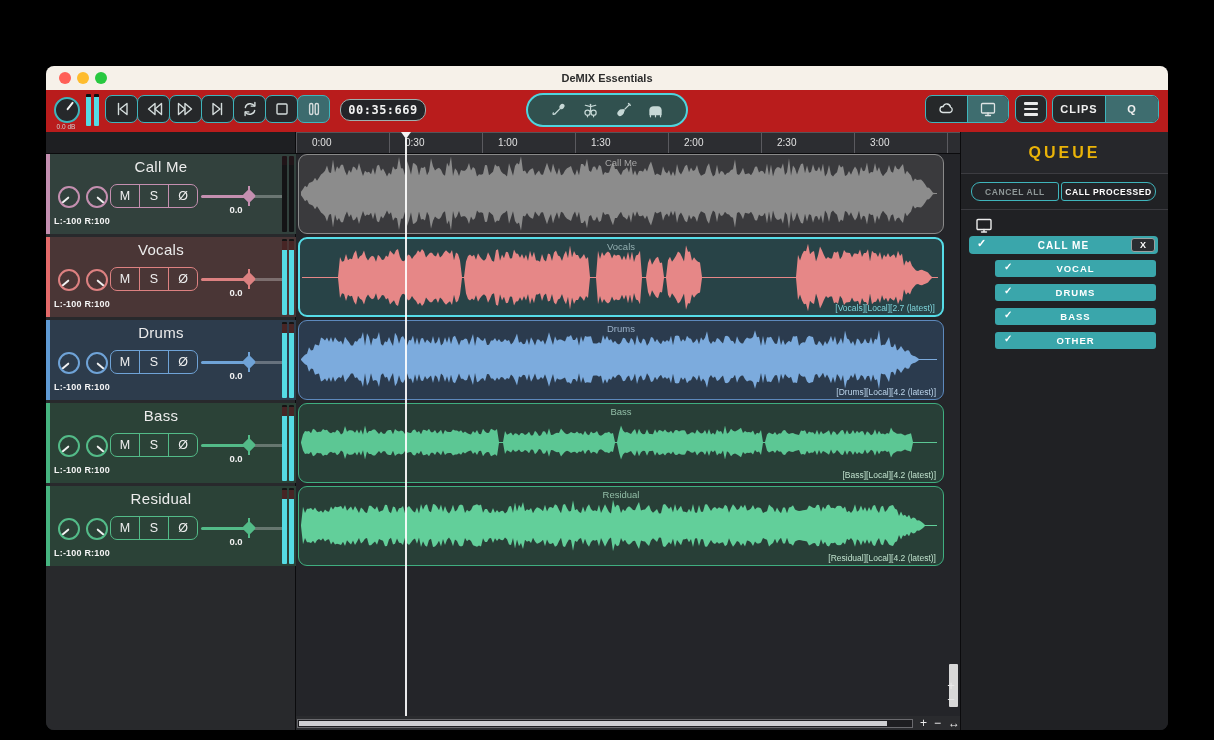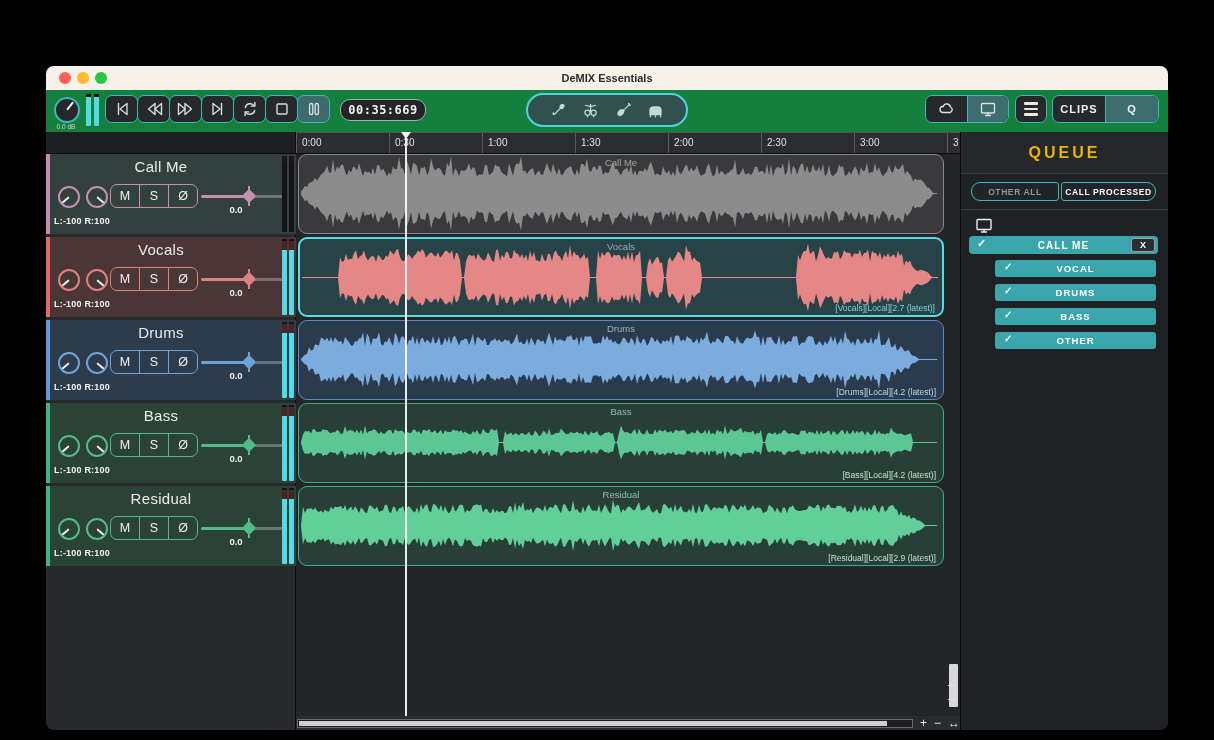--- a/index.html
+++ b/index.html
@@ -7,21 +7,21 @@
   .stage{position:relative;width:1214px;height:740px;background:#000;}
   .window{position:absolute;left:46px;top:30px;width:1122px;height:664px;background:#232428;
     border-radius:8px;overflow:hidden;box-shadow:0 18px 50px rgba(0,0,0,.8);margin-top:36px;}
   
   .titlebar{position:absolute;left:0;top:0;right:0;height:24px;background:#f6f1e9;}
   .tl{position:absolute;top:6px;width:12px;height:12px;border-radius:50%;}
   .tl.r{left:13px;background:#ff5f57}.tl.y{left:31px;background:#febc2e}.tl.g{left:49px;background:#28c840}
   .title-text{position:absolute;left:0;right:0;top:0;height:24px;line-height:24px;text-align:center;
     font-size:11px;font-weight:bold;color:#2c2c2c;}
   
-  .toolbar{position:absolute;left:0;top:24px;right:0;height:42px;background:#15803d;border-bottom:1px solid #0d0d0f;}
+  .toolbar{position:absolute;left:0;top:24px;right:0;height:42px;background:#b91c1c;border-bottom:1px solid #0d0d0f;}
   .knob{position:absolute;width:22px;height:22px;border-radius:50%;border:2.5px solid #3fb5bc;background:#26282b;}
   .knob .ptr{position:absolute;left:50%;top:50%;width:2px;height:11px;margin-left:-1px;
     transform-origin:50% 0;background:transparent;}
   .knob .ptr::before{content:"";position:absolute;left:0;top:-10px;width:2px;height:10px;background:#f2f2f2;border-radius:1px;}
   .master-knob{left:8px;top:7px;}
   .db-label{position:absolute;left:0px;top:33px;width:40px;text-align:center;font-size:6.5px;color:#cfcfcf;}
   .meters{display:flex;gap:3px;}
   .master-meters{position:absolute;left:40px;top:4px;height:32px;}
   .mbar{width:5px;height:100%;border-radius:1px;background:linear-gradient(#101010 0 10%,#55dbe4 10% 100%);}
   .transport{position:absolute;left:59px;top:5px;display:flex;}
@@ -51,21 +51,21 @@
   .cell-clips{width:52px;}.cell-q{width:52px;}
   
   .main{position:absolute;left:0;top:66px;right:0;bottom:0;display:flex;}
   .headers-col{position:relative;width:250px;background:#28292c;border-right:1px solid #0b0b0d;box-sizing:border-box;}
   .headers-spacer{position:absolute;left:0;top:0;right:0;height:22px;background:#1e1f22;border-bottom:1px solid #0b0b0d;box-sizing:border-box;}
   .timeline-col{position:relative;width:664px;background:#242529;}
   .queue-col{position:relative;width:208px;background:#202124;border-left:1px solid #0b0b0d;box-sizing:border-box;}
   
   .ruler{position:absolute;left:0;top:0;right:0;height:22px;background:#2c2d31;border-top:1px solid #55555a;
     border-bottom:1px solid #0b0b0d;overflow:hidden;box-sizing:border-box;}
-  .tick{position:absolute;top:0;bottom:0;border-left:1px solid #5a5a5f;padding-left:5px;
+  .tick{position:absolute;top:0;bottom:0;border-left:1px solid #5a5a5f;padding-left:15px;
     font-size:10px;color:#e2e2e2;line-height:20px;white-space:nowrap;}
   
   .h-row{position:absolute;left:0;width:250px;height:80px;background:var(--hbg);}
   .h-strip{position:absolute;left:0;top:0;bottom:0;width:4px;background:var(--strip);}
   .h-title{position:absolute;left:0;right:20px;top:4px;text-align:center;font-size:15px;color:#ececec;letter-spacing:.3px;}
   .h-knob{position:absolute;top:32px;width:18px;height:18px;border-radius:50%;border:2px solid var(--acc);}
   .h-knob .ptr{position:absolute;left:50%;top:50%;width:2px;margin-left:-1px;transform-origin:50% 0;}
   .h-knob .ptr::before{content:"";position:absolute;left:0;top:-9px;width:2px;height:9px;background:#f2f2f2;border-radius:1px;}
   .kn1{left:12px}.kn2{left:40px}
   .mso{position:absolute;left:64px;top:30px;height:24px;display:flex;border:1.5px solid var(--acc);border-radius:7px;overflow:hidden;box-sizing:border-box;}
@@ -408,21 +408,21 @@
           <div class="clip-row" style="top: 271px; --cbg: #283f37; --cbd: #3fae7f; --clab: #93bfa8; --cver: #bfe0cc;">
     <div class="clip-title">Bass</div>
     <div class="clip-ver">[Bass][Local][4.2 (latest)]</div>
   <svg width="642" height="77">
               <path d="M2,37.9 L4,30.4 L6,26.9 L8,27.6 L10,27.1 L12,29.2 L14,24.8 L16,25.7 L18,28.3 L20,27.7 L22,27.8 L24,25.0 L26,26.2 L28,25.8 L30,28.2 L32,29.2 L34,28.1 L36,28.6 L38,25.7 L40,27.3 L42,30.6 L44,29.1 L46,22.1 L48,27.8 L50,26.2 L52,26.3 L54,26.8 L56,28.7 L58,25.6 L60,29.6 L62,25.6 L64,30.7 L66,21.4 L68,29.6 L70,27.0 L72,26.9 L74,25.4 L76,25.4 L78,27.7 L80,29.9 L82,27.4 L84,29.7 L86,29.7 L88,26.8 L90,26.0 L92,26.0 L94,30.3 L96,25.0 L98,26.8 L100,27.6 L102,26.5 L104,27.2 L106,30.0 L108,28.0 L110,28.8 L112,29.1 L114,25.9 L116,25.6 L118,28.5 L120,27.1 L122,30.2 L124,25.8 L126,25.9 L128,27.0 L130,24.7 L132,28.3 L134,28.2 L136,26.1 L138,29.6 L140,27.9 L142,25.8 L144,30.5 L146,26.1 L148,27.8 L150,27.9 L152,28.0 L154,25.5 L156,26.4 L158,26.4 L160,27.8 L162,26.2 L164,29.0 L166,27.4 L168,29.0 L170,29.9 L172,30.6 L174,27.0 L176,29.1 L178,26.0 L180,30.0 L182,30.3 L184,24.8 L186,27.4 L188,29.1 L190,28.7 L192,24.7 L194,25.7 L196,26.8 L198,25.1 L200,37.9 L202,37.9 L204,37.9 L206,27.1 L208,30.8 L210,29.7 L212,28.6 L214,31.4 L216,29.2 L218,29.8 L220,31.4 L222,29.0 L224,29.3 L226,31.1 L228,30.1 L230,27.8 L232,31.4 L234,31.2 L236,26.8 L238,28.7 L240,31.9 L242,31.2 L244,27.3 L246,27.4 L248,30.9 L250,24.2 L252,30.9 L254,30.8 L256,29.4 L258,28.8 L260,29.0 L262,24.4 L264,27.1 L266,29.3 L268,30.2 L270,29.5 L272,27.9 L274,29.1 L276,29.2 L278,27.6 L280,29.4 L282,29.1 L284,30.9 L286,26.8 L288,30.3 L290,31.2 L292,27.5 L294,29.3 L296,28.8 L298,26.9 L300,31.0 L302,31.8 L304,30.5 L306,28.8 L308,28.7 L310,27.7 L312,29.7 L314,28.9 L316,37.9 L318,37.9 L320,28.6 L322,21.5 L324,26.5 L326,28.5 L328,28.1 L330,28.9 L332,30.1 L334,27.1 L336,24.9 L338,30.7 L340,24.8 L342,28.8 L344,30.2 L346,30.0 L348,25.2 L350,29.7 L352,30.0 L354,30.3 L356,25.3 L358,29.1 L360,25.9 L362,26.5 L364,27.7 L366,25.6 L368,28.1 L370,28.4 L372,26.7 L374,29.5 L376,26.3 L378,25.9 L380,27.6 L382,26.6 L384,26.2 L386,26.5 L388,30.6 L390,30.0 L392,28.5 L394,28.3 L396,29.8 L398,25.4 L400,28.1 L402,29.6 L404,29.1 L406,26.0 L408,30.6 L410,24.9 L412,30.4 L414,28.7 L416,30.8 L418,25.6 L420,27.7 L422,26.9 L424,30.6 L426,21.4 L428,29.7 L430,28.3 L432,24.7 L434,26.8 L436,27.4 L438,26.5 L440,25.2 L442,23.7 L444,29.0 L446,26.9 L448,28.2 L450,28.0 L452,28.6 L454,26.4 L456,30.9 L458,28.7 L460,29.4 L462,26.0 L464,37.9 L466,37.9 L468,30.4 L470,28.6 L472,29.6 L474,30.3 L476,28.0 L478,31.1 L480,29.2 L482,29.6 L484,26.4 L486,26.1 L488,28.8 L490,29.9 L492,29.2 L494,28.9 L496,30.1 L498,30.5 L500,31.1 L502,26.4 L504,26.9 L506,26.2 L508,30.3 L510,27.5 L512,28.5 L514,28.2 L516,30.4 L518,25.8 L520,31.1 L522,26.9 L524,29.9 L526,29.1 L528,27.8 L530,26.3 L532,31.4 L534,27.2 L536,28.0 L538,30.9 L540,29.0 L542,26.5 L544,26.0 L546,30.7 L548,26.0 L550,29.9 L552,29.5 L554,25.9 L556,29.8 L558,26.8 L560,28.9 L562,27.2 L564,27.3 L566,31.4 L568,27.3 L570,28.7 L572,31.3 L574,30.1 L576,25.2 L578,30.8 L580,26.7 L582,29.9 L584,29.4 L586,30.5 L588,28.9 L590,29.7 L592,23.5 L594,27.2 L596,28.4 L598,29.8 L600,29.7 L602,29.5 L604,30.6 L606,31.5 L608,30.6 L610,30.1 L612,29.3 L614,37.9 L616,37.9 L618,37.9 L620,37.9 L622,37.9 L624,37.9 L626,37.9 L628,37.9 L630,37.9 L632,37.9 L634,37.9 L636,37.9 L638,37.9 L638,39.1 L636,39.1 L634,39.1 L632,39.1 L630,39.1 L628,39.1 L626,39.1 L624,39.1 L622,39.1 L620,39.1 L618,39.1 L616,39.1 L614,39.1 L612,47.7 L610,46.9 L608,46.4 L606,45.5 L604,46.4 L602,47.5 L600,47.3 L598,47.2 L596,48.6 L594,49.8 L592,53.5 L590,47.3 L588,48.1 L586,46.5 L584,47.6 L582,47.1 L580,50.3 L578,46.2 L576,51.8 L574,46.9 L572,45.7 L570,48.3 L568,49.7 L566,45.6 L564,49.7 L562,49.8 L560,48.1 L558,50.2 L556,47.2 L554,51.1 L552,47.5 L550,47.1 L548,51.0 L546,46.3 L544,51.0 L542,50.5 L540,48.0 L538,46.1 L536,49.0 L534,49.8 L532,45.6 L530,50.7 L528,49.2 L526,47.9 L524,47.1 L522,50.1 L520,45.9 L518,51.2 L516,46.6 L514,48.8 L512,48.5 L510,49.5 L508,46.7 L506,50.8 L504,50.1 L502,50.6 L500,45.9 L498,46.5 L496,46.9 L494,48.1 L492,47.8 L490,47.1 L488,48.2 L486,50.9 L484,50.6 L482,47.4 L480,47.8 L478,45.9 L476,49.0 L474,46.7 L472,47.4 L470,48.4 L468,46.6 L466,39.1 L464,39.1 L462,51.0 L460,47.6 L458,48.3 L456,46.1 L454,50.6 L452,48.4 L450,49.0 L448,48.8 L446,50.1 L444,48.0 L442,53.3 L440,51.8 L438,50.5 L436,49.6 L434,50.2 L432,52.3 L430,48.7 L428,47.3 L426,55.6 L424,46.4 L422,50.1 L420,49.3 L418,51.4 L416,46.2 L414,48.3 L412,46.6 L410,52.1 L408,46.4 L406,51.0 L404,47.9 L402,47.4 L400,48.9 L398,51.6 L396,47.2 L394,48.7 L392,48.5 L390,47.0 L388,46.4 L386,50.5 L384,50.8 L382,50.4 L380,49.4 L378,51.1 L376,50.7 L374,47.5 L372,50.3 L370,48.6 L368,48.9 L366,51.4 L364,49.3 L362,50.5 L360,51.1 L358,47.9 L356,51.7 L354,46.7 L352,47.0 L350,47.3 L348,51.8 L346,47.0 L344,46.8 L342,48.2 L340,52.2 L338,46.3 L336,52.1 L334,49.9 L332,46.9 L330,48.1 L328,48.9 L326,48.5 L324,50.5 L322,55.5 L320,48.4 L318,39.1 L316,39.1 L314,48.1 L312,47.3 L310,49.3 L308,48.3 L306,48.2 L304,46.5 L302,45.2 L300,46.0 L298,50.1 L296,48.2 L294,47.7 L292,49.5 L290,45.8 L288,46.7 L286,50.2 L284,46.1 L282,47.9 L280,47.6 L278,49.4 L276,47.8 L274,47.9 L272,49.1 L270,47.5 L268,46.8 L266,47.7 L264,49.9 L262,52.6 L260,48.0 L258,48.2 L256,47.6 L254,46.2 L252,46.1 L250,52.8 L248,46.1 L246,49.6 L244,49.7 L242,45.8 L240,45.1 L238,48.3 L236,50.2 L234,45.8 L232,45.6 L230,49.2 L228,46.9 L226,45.9 L224,47.7 L222,48.0 L220,45.6 L218,47.2 L216,47.8 L214,45.6 L212,48.4 L210,47.3 L208,46.2 L206,49.9 L204,39.1 L202,39.1 L200,39.1 L198,51.9 L196,50.2 L194,51.3 L192,52.3 L190,48.3 L188,47.9 L186,49.6 L184,52.2 L182,46.7 L180,47.0 L178,51.0 L176,47.9 L174,50.0 L172,46.4 L170,47.1 L168,48.0 L166,49.6 L164,48.0 L162,50.8 L160,49.2 L158,50.6 L156,50.6 L154,51.5 L152,49.0 L150,49.1 L148,49.2 L146,50.9 L144,46.5 L142,51.2 L140,49.1 L138,47.4 L136,50.9 L134,48.8 L132,48.7 L130,52.3 L128,50.0 L126,51.1 L124,51.2 L122,46.8 L120,49.9 L118,48.5 L116,51.4 L114,51.1 L112,47.9 L110,48.2 L108,49.0 L106,47.0 L104,49.8 L102,50.5 L100,49.4 L98,50.2 L96,52.0 L94,46.7 L92,51.0 L90,51.0 L88,50.2 L86,47.3 L84,47.3 L82,49.6 L80,47.1 L78,49.3 L76,51.6 L74,51.6 L72,50.1 L70,50.0 L68,47.4 L66,55.6 L64,46.3 L62,51.4 L60,47.4 L58,51.4 L56,48.3 L54,50.2 L52,50.7 L50,50.8 L48,49.2 L46,54.9 L44,47.9 L42,46.4 L40,49.7 L38,51.3 L36,48.4 L34,48.9 L32,47.8 L30,48.8 L28,51.2 L26,50.8 L24,52.0 L22,49.2 L20,49.3 L18,48.7 L16,51.3 L14,52.2 L12,47.8 L10,49.9 L8,49.4 L6,50.1 L4,46.6 L2,39.1 Z" fill="#5cc794"></path>
               <rect x="2" y="38.0" width="636" height="1" fill="#5cc794" opacity="0.8"></rect>
             </svg>
           </div>
           <div class="clip-row" style="top: 354px; --cbg: #283f37; --cbd: #3fae7f; --clab: #93bfa8; --cver: #bfe0cc;">
     <div class="clip-title">Residual</div>
-    <div class="clip-ver">[Residual][Local][2.9 (latest)]</div>
+    <div class="clip-ver">[Residual][Local][4.2 (latest)]</div>
   <svg width="642" height="77">
               <path d="M2,37.9 L4,19.8 L6,26.0 L8,21.8 L10,21.7 L12,20.9 L14,23.3 L16,20.4 L18,23.8 L20,25.0 L22,23.4 L24,25.8 L26,22.6 L28,24.3 L30,24.8 L32,19.6 L34,22.6 L36,19.6 L38,20.2 L40,19.7 L42,19.0 L44,22.2 L46,18.0 L48,23.8 L50,21.4 L52,19.5 L54,23.6 L56,18.9 L58,22.3 L60,25.9 L62,20.4 L64,22.2 L66,25.3 L68,26.1 L70,18.7 L72,18.7 L74,20.8 L76,22.5 L78,19.3 L80,24.9 L82,24.0 L84,23.2 L86,17.7 L88,18.0 L90,24.4 L92,26.3 L94,19.4 L96,20.3 L98,25.6 L100,21.3 L102,20.9 L104,18.9 L106,26.2 L108,20.8 L110,18.9 L112,21.5 L114,24.3 L116,25.6 L118,20.2 L120,26.5 L122,17.1 L124,22.8 L126,18.4 L128,17.2 L130,24.1 L132,25.3 L134,17.1 L136,17.4 L138,19.7 L140,23.3 L142,17.5 L144,25.1 L146,19.1 L148,24.3 L150,26.4 L152,23.6 L154,17.8 L156,24.4 L158,23.0 L160,18.4 L162,17.4 L164,18.5 L166,26.0 L168,22.7 L170,24.6 L172,23.1 L174,18.8 L176,18.0 L178,17.3 L180,18.4 L182,17.5 L184,25.8 L186,21.9 L188,22.0 L190,25.6 L192,26.1 L194,21.1 L196,25.8 L198,23.0 L200,25.6 L202,23.9 L204,23.7 L206,26.4 L208,24.7 L210,19.5 L212,18.9 L214,25.9 L216,15.6 L218,24.6 L220,17.7 L222,20.9 L224,15.0 L226,24.3 L228,22.2 L230,23.2 L232,20.9 L234,26.3 L236,22.4 L238,20.3 L240,21.0 L242,22.3 L244,24.3 L246,17.8 L248,24.6 L250,20.4 L252,20.1 L254,21.2 L256,17.3 L258,18.5 L260,22.7 L262,26.3 L264,17.8 L266,16.9 L268,21.2 L270,24.4 L272,24.0 L274,13.3 L276,23.3 L278,22.1 L280,25.0 L282,26.0 L284,19.6 L286,25.2 L288,20.1 L290,17.3 L292,22.0 L294,23.9 L296,23.2 L298,24.2 L300,17.7 L302,26.1 L304,21.8 L306,17.2 L308,21.2 L310,24.9 L312,26.6 L314,12.7 L316,20.5 L318,17.8 L320,18.7 L322,26.1 L324,22.0 L326,24.3 L328,20.8 L330,19.2 L332,20.7 L334,23.1 L336,23.2 L338,18.8 L340,14.9 L342,23.5 L344,22.7 L346,22.5 L348,20.0 L350,17.9 L352,23.4 L354,25.7 L356,24.0 L358,22.0 L360,26.6 L362,26.2 L364,17.7 L366,17.0 L368,19.5 L370,22.0 L372,19.6 L374,25.6 L376,17.1 L378,24.0 L380,21.5 L382,18.8 L384,24.5 L386,24.8 L388,25.6 L390,21.8 L392,25.0 L394,17.0 L396,25.5 L398,25.7 L400,17.9 L402,24.7 L404,24.8 L406,17.5 L408,17.3 L410,20.4 L412,24.0 L414,21.1 L416,20.0 L418,22.1 L420,20.3 L422,21.2 L424,21.8 L426,17.8 L428,19.2 L430,25.7 L432,21.1 L434,17.2 L436,19.7 L438,22.9 L440,22.0 L442,18.3 L444,20.9 L446,17.5 L448,23.4 L450,22.9 L452,21.5 L454,18.1 L456,22.6 L458,20.5 L460,20.6 L462,21.4 L464,26.0 L466,25.1 L468,24.2 L470,17.4 L472,19.5 L474,21.1 L476,25.3 L478,20.6 L480,24.0 L482,26.3 L484,20.5 L486,20.5 L488,26.2 L490,20.4 L492,20.1 L494,18.2 L496,22.5 L498,23.6 L500,24.1 L502,23.7 L504,23.3 L506,22.9 L508,22.6 L510,18.6 L512,19.6 L514,20.8 L516,21.1 L518,17.7 L520,18.0 L522,24.7 L524,19.5 L526,22.3 L528,18.2 L530,17.4 L532,21.1 L534,20.7 L536,21.4 L538,19.0 L540,18.8 L542,19.1 L544,21.8 L546,19.5 L548,25.2 L550,23.7 L552,26.0 L554,23.3 L556,17.3 L558,24.7 L560,23.2 L562,18.4 L564,23.7 L566,20.1 L568,24.8 L570,20.1 L572,23.8 L574,18.8 L576,17.9 L578,23.1 L580,25.9 L582,19.7 L584,18.7 L586,24.9 L588,23.0 L590,19.5 L592,18.6 L594,17.9 L596,21.7 L598,22.8 L600,29.0 L602,24.4 L604,28.8 L606,27.8 L608,30.3 L610,27.8 L612,31.9 L614,30.6 L616,30.9 L618,33.5 L620,33.2 L622,34.4 L624,36.1 L626,37.9 L628,37.9 L630,37.9 L632,37.9 L634,37.9 L636,37.9 L638,37.9 L638,39.1 L636,39.1 L634,39.1 L632,39.1 L630,39.1 L628,39.1 L626,39.1 L624,40.9 L622,42.6 L620,43.8 L618,43.5 L616,46.1 L614,46.4 L612,45.1 L610,49.2 L608,46.7 L606,49.2 L604,48.2 L602,52.6 L600,48.0 L598,54.2 L596,55.3 L594,59.1 L592,58.4 L590,57.5 L588,54.0 L586,52.1 L584,58.3 L582,57.3 L580,51.1 L578,53.9 L576,59.1 L574,58.2 L572,53.2 L570,56.9 L568,52.2 L566,56.9 L564,53.3 L562,58.6 L560,53.8 L558,52.3 L556,59.7 L554,53.7 L552,51.0 L550,53.3 L548,51.8 L546,57.5 L544,55.2 L542,57.9 L540,58.2 L538,58.0 L536,55.6 L534,56.3 L532,55.9 L530,59.6 L528,58.8 L526,54.7 L524,57.5 L522,52.3 L520,59.0 L518,59.3 L516,55.9 L514,56.2 L512,57.4 L510,58.4 L508,54.4 L506,54.1 L504,53.7 L502,53.3 L500,52.9 L498,53.4 L496,54.5 L494,58.8 L492,56.9 L490,56.6 L488,50.8 L486,56.5 L484,56.5 L482,50.7 L480,53.0 L478,56.4 L476,51.7 L474,55.9 L472,57.5 L470,59.6 L468,52.8 L466,51.9 L464,51.0 L462,55.6 L460,56.4 L458,56.5 L456,54.4 L454,58.9 L452,55.5 L450,54.1 L448,53.6 L446,59.5 L444,56.1 L442,58.7 L440,55.0 L438,54.1 L436,57.3 L434,59.8 L432,55.9 L430,51.3 L428,57.8 L426,59.2 L424,55.2 L422,55.8 L420,56.7 L418,54.9 L416,57.0 L414,55.9 L412,53.0 L410,56.6 L408,59.7 L406,59.5 L404,52.2 L402,52.3 L400,59.1 L398,51.3 L396,51.5 L394,60.0 L392,52.0 L390,55.2 L388,51.4 L386,52.2 L384,52.5 L382,58.2 L380,55.5 L378,53.0 L376,59.9 L374,51.4 L372,57.4 L370,55.0 L368,57.5 L366,60.0 L364,59.3 L362,50.8 L360,50.4 L358,55.0 L356,53.0 L354,51.3 L352,53.6 L350,59.1 L348,57.0 L346,54.5 L344,54.3 L342,53.5 L340,62.1 L338,58.2 L336,53.8 L334,53.9 L332,56.3 L330,57.8 L328,56.2 L326,52.7 L324,55.0 L322,50.9 L320,58.3 L318,59.2 L316,56.5 L314,64.3 L312,50.4 L310,52.1 L308,55.8 L306,59.8 L304,55.2 L302,50.9 L300,59.3 L298,52.8 L296,53.8 L294,53.1 L292,55.0 L290,59.7 L288,56.9 L286,51.8 L284,57.4 L282,51.0 L280,52.0 L278,54.9 L276,53.7 L274,63.7 L272,53.0 L270,52.6 L268,55.8 L266,60.1 L264,59.2 L262,50.7 L260,54.3 L258,58.5 L256,59.7 L254,55.8 L252,56.9 L250,56.6 L248,52.4 L246,59.2 L244,52.7 L242,54.7 L240,56.0 L238,56.7 L236,54.6 L234,50.7 L232,56.1 L230,53.8 L228,54.8 L226,52.7 L224,62.0 L222,56.1 L220,59.3 L218,52.4 L216,61.4 L214,51.1 L212,58.1 L210,57.5 L208,52.3 L206,50.6 L204,53.3 L202,53.1 L200,51.4 L198,54.0 L196,51.2 L194,55.9 L192,50.9 L190,51.4 L188,55.0 L186,55.1 L184,51.2 L182,59.5 L180,58.6 L178,59.7 L176,59.0 L174,58.2 L172,53.9 L170,52.4 L168,54.3 L166,51.0 L164,58.5 L162,59.6 L160,58.6 L158,54.0 L156,52.6 L154,59.2 L152,53.4 L150,50.6 L148,52.7 L146,57.9 L144,51.9 L142,59.5 L140,53.7 L138,57.3 L136,59.6 L134,59.9 L132,51.7 L130,52.9 L128,59.8 L126,58.6 L124,54.2 L122,59.9 L120,50.5 L118,56.8 L116,51.4 L114,52.7 L112,55.5 L110,58.1 L108,56.2 L106,50.8 L104,58.1 L102,56.1 L100,55.7 L98,51.4 L96,56.7 L94,57.6 L92,50.7 L90,52.6 L88,59.0 L86,59.3 L84,53.8 L82,53.0 L80,52.1 L78,57.7 L76,54.5 L74,56.2 L72,58.3 L70,58.3 L68,50.9 L66,51.7 L64,54.8 L62,56.6 L60,51.1 L58,54.7 L56,58.1 L54,53.4 L52,57.5 L50,55.6 L48,53.2 L46,59.0 L44,54.8 L42,58.0 L40,57.3 L38,56.8 L36,57.4 L34,54.4 L32,57.4 L30,52.2 L28,52.7 L26,54.4 L24,51.2 L22,53.6 L20,52.0 L18,53.2 L16,56.6 L14,53.7 L12,56.1 L10,55.3 L8,55.2 L6,51.0 L4,57.2 L2,39.1 Z" fill="#62cf9a"></path>
               <rect x="2" y="38.0" width="636" height="1" fill="#62cf9a" opacity="0.8"></rect>
             </svg>
           </div>
           <div class="playhead-tri" id="ph-tri" style="left: 104.5px;"></div>
         <div class="playhead-line" id="ph-line" style="left: 109px;"></div>
         <div class="vscroll-thumb"></div>
         <div class="vz plus">+</div>
         <div class="vz minus">−</div>
@@ -432,21 +432,21 @@
           </div>
           <div class="hz">+</div>
           <div class="hz">−</div>
           <div class="hz">↔</div>
         </div>
       </div>
 
       <div class="queue-col">
         <div class="q-title">QUEUE</div>
         <div class="q-btns">
-          <div class="q-btn cancel">OTHER ALL</div>
+          <div class="q-btn cancel">CANCEL ALL</div>
           <div class="q-btn clear">CALL PROCESSED</div>
         </div>
         <div class="q-sep"></div>
         <div class="q-src">
           <svg width="22" height="20" viewBox="0 0 20 20">
             <rect x="3" y="3.5" width="14" height="10" rx="1"></rect>
               <path d="M7.5 16h5M10 13.5v2.5"></path>
           </svg>
         </div>
         <div class="q-job">

